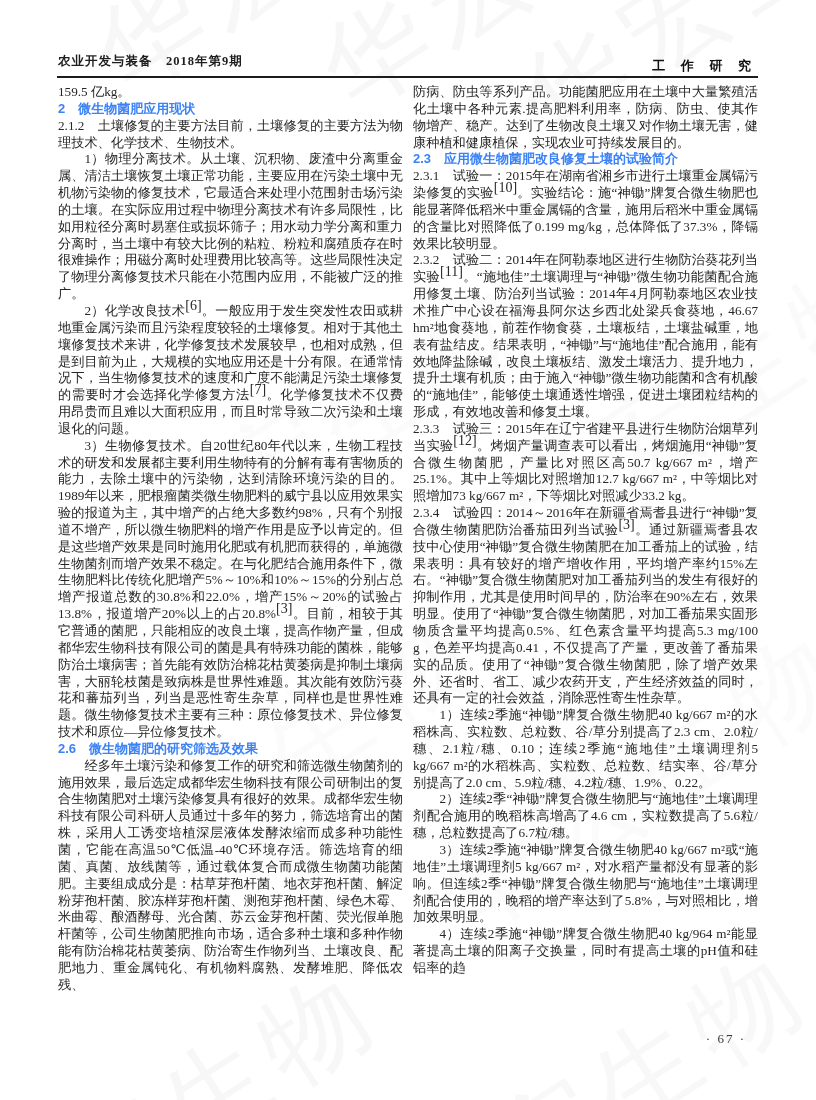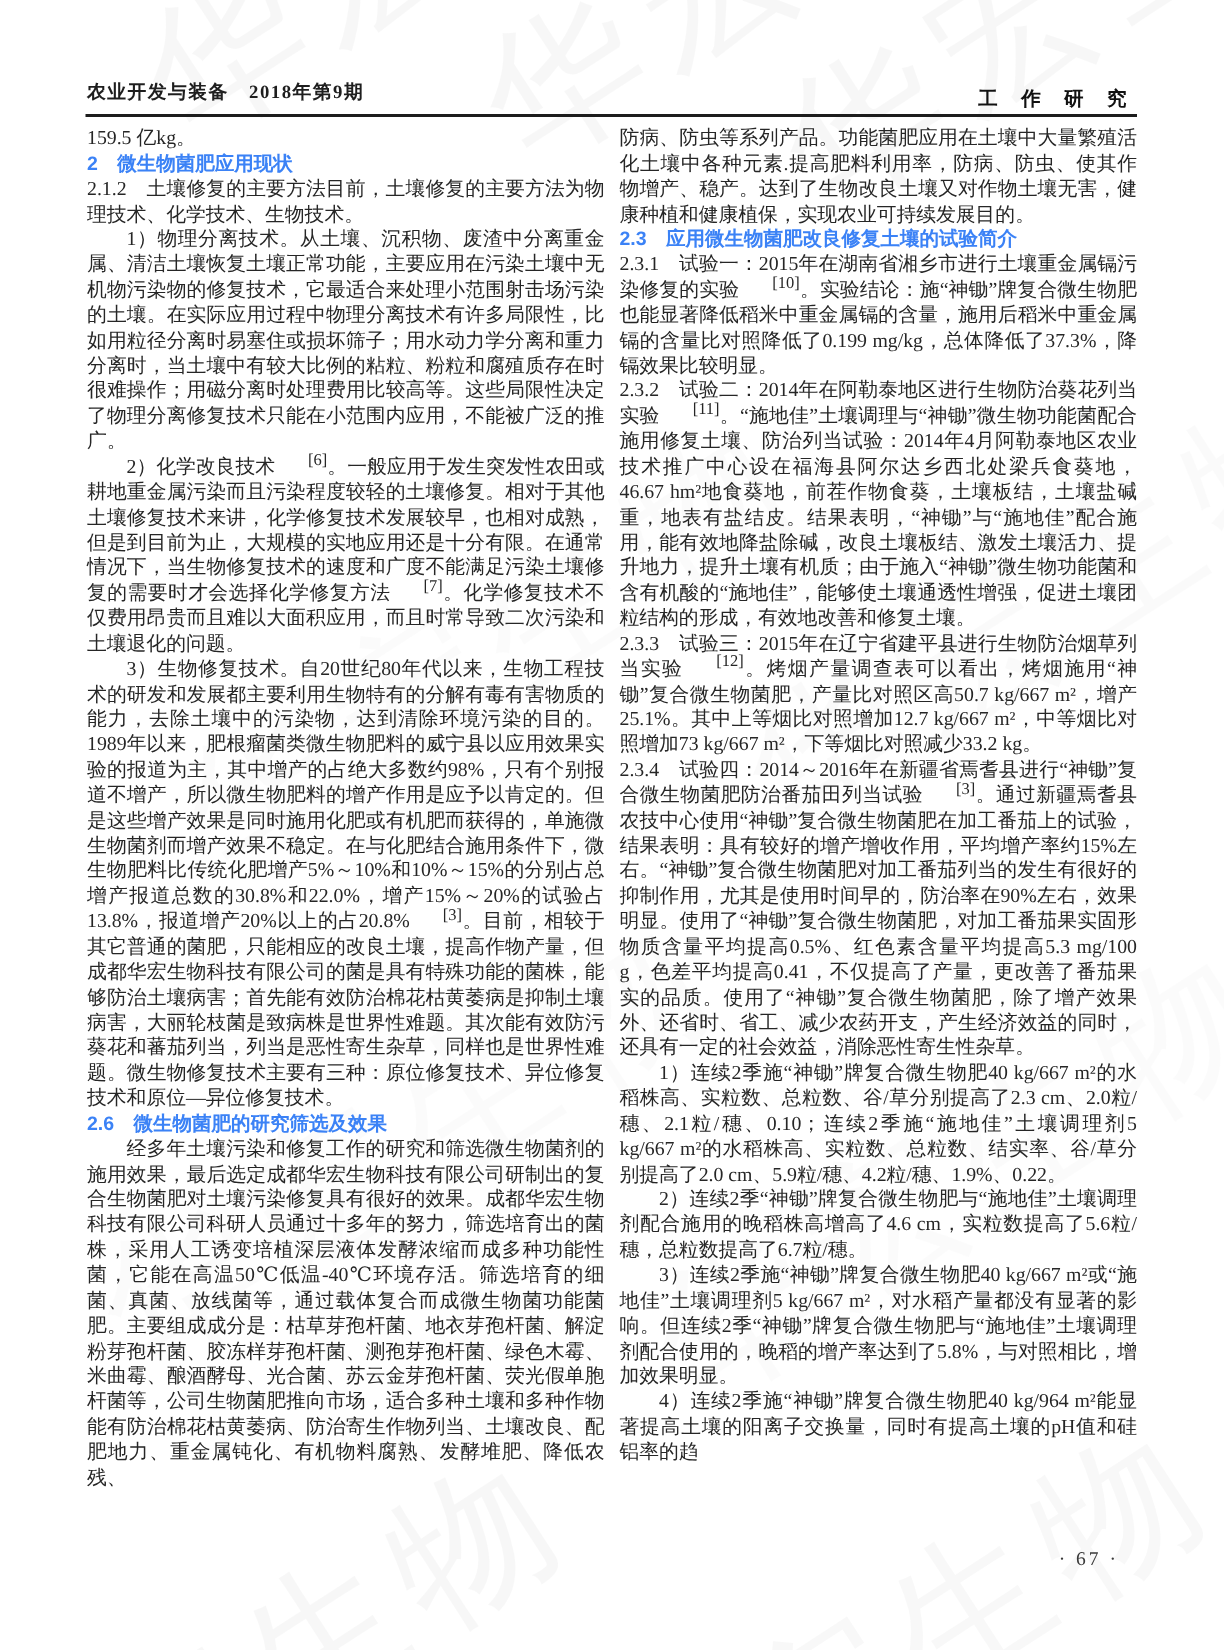--- a/index.html
+++ b/index.html
@@ -32,21 +32,21 @@
   }
   .col-left{left:58px;}
   .col-right{left:413px;}
   .col p{margin:0;padding:0;}
   .col p.pi{text-indent:2em;}
   .col p.h{
     font-weight:bold;color:#3b82f6;
     font-family:"Liberation Sans","DejaVu Sans",sans-serif;
     font-size:13px;
   }
-  sup{font-size:11px;line-height:0;vertical-align:super;margin-left:22px;}
+  sup{font-size:14px;line-height:0;vertical-align:super;}
   
   .page-number{position:absolute;top:1031px;right:70px;font-size:13px;color:#3a3a3a;letter-spacing:2px;}
 </style>
 </head>
 <body>
 
 <div class="page">
 
   <div id="wm-layer">
       <div class="wm" style="left: 70px; top: 8px; opacity: 0.13; color: rgb(201, 201, 201);">华宏生物</div>

